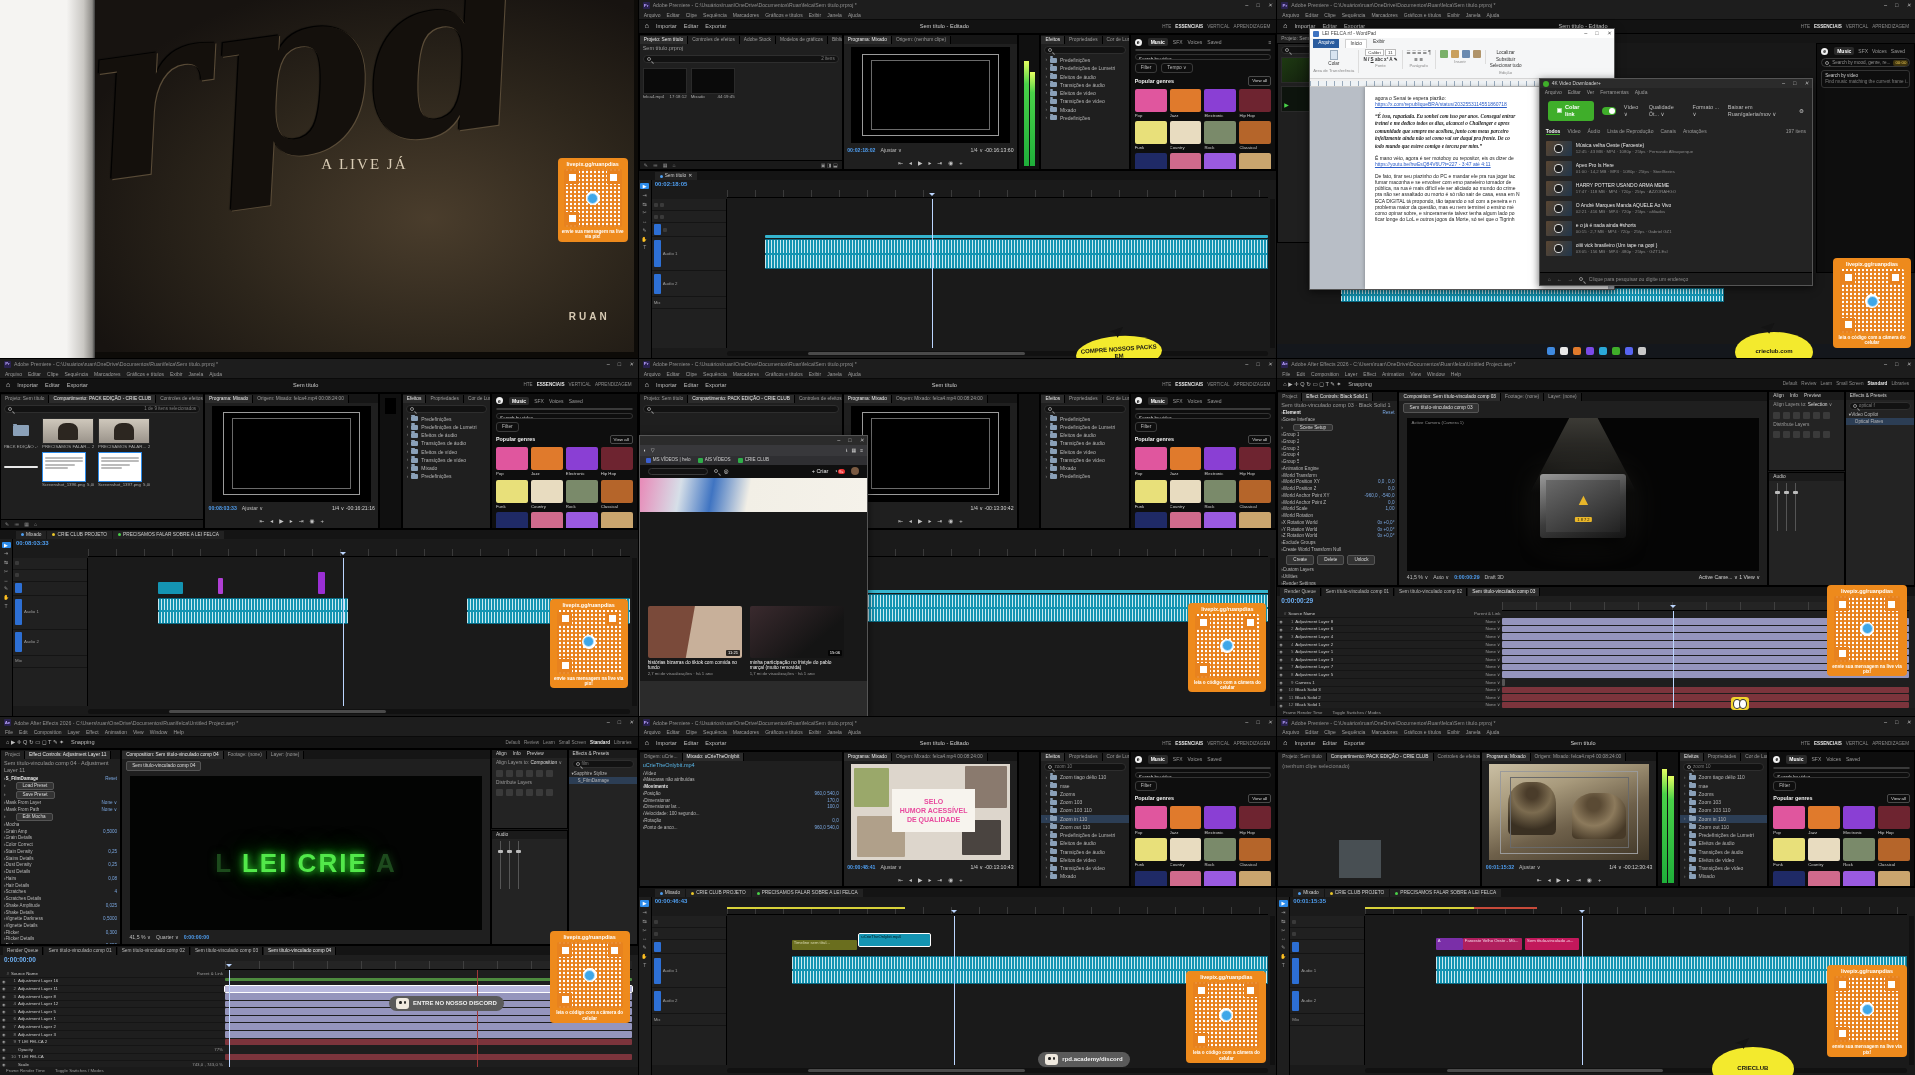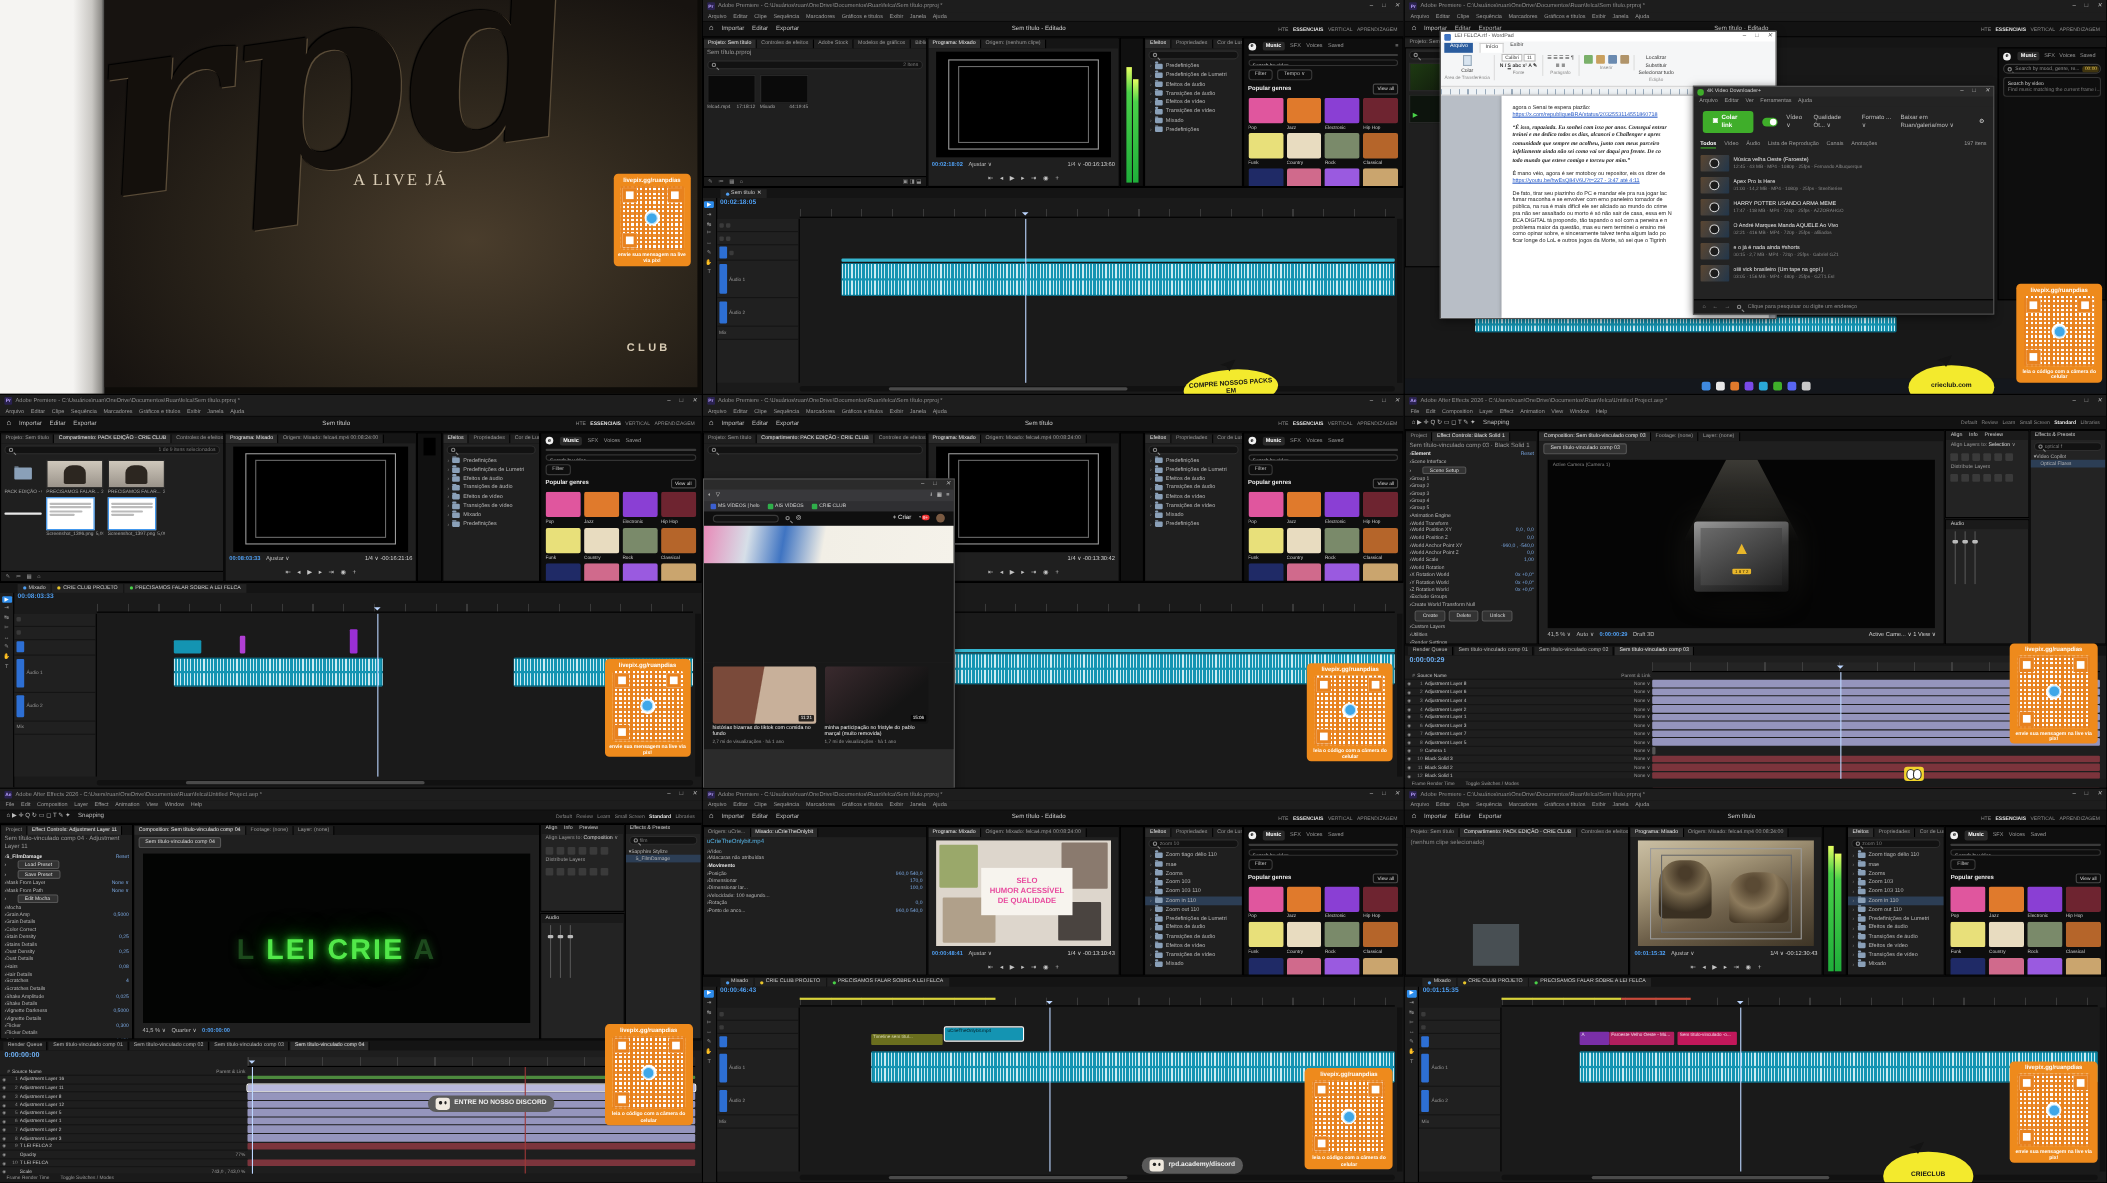--- a/index.html
+++ b/index.html
@@ -212,21 +212,21 @@
 <div class="screen">
 
 <section class="cell" id="c00">
   <div class="card">
     <div class="pageedge"></div>
     <div class="stage">
       <div class="script">rpd</div>
       <div class="cardtitle">
         <div>A LIVE JÁ</div>
       </div>
-      <div class="brand">CLUB</div>
+      <div class="brand">RUAN</div>
       <div class="qr" style="right:6px;top:158px;width:70px">
         <span>livepix.gg/ruanpdias</span>
         <div class="qrbox" style="width:58px;height:58px">
               <i class="fc tl"></i>
               <i class="fc tr"></i>
               <i class="fc bl"></i>
               <i class="qc"></i>
             </div>
         <span style="font-size:4.6px">envie sua mensagem na live via pix!</span>
       </div>

